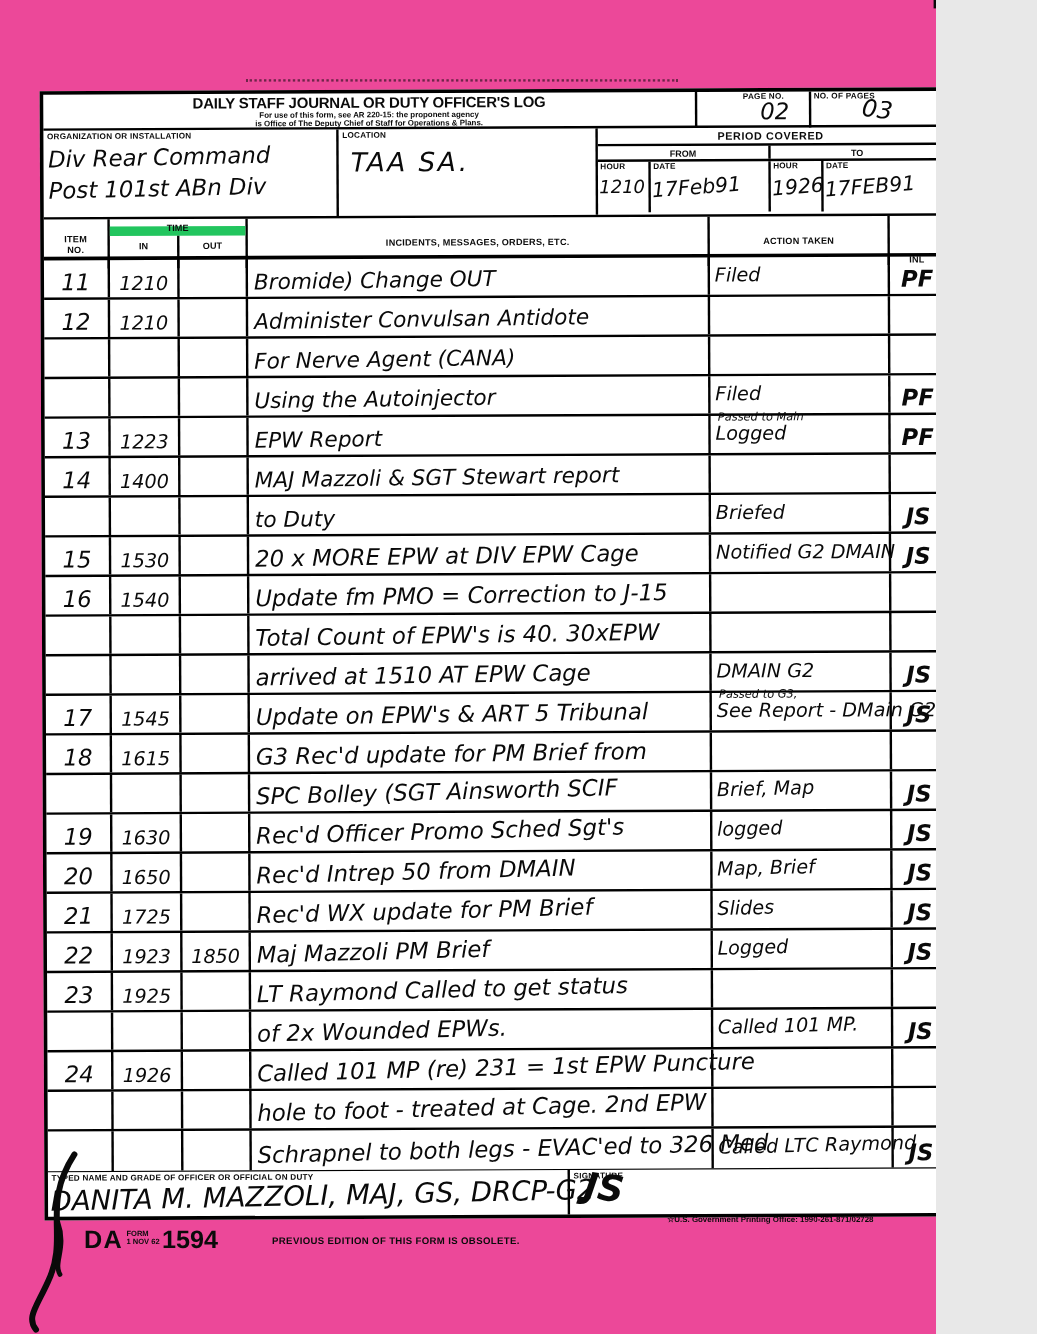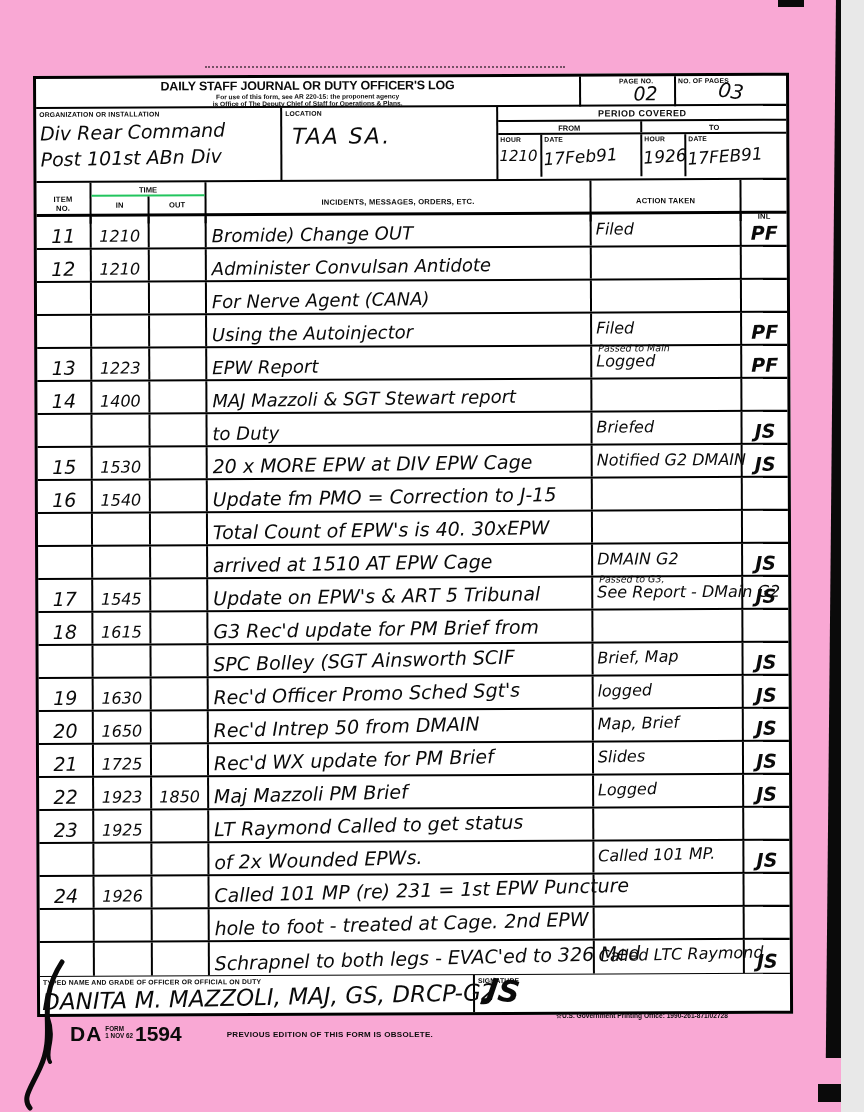--- a/index.html
+++ b/index.html
@@ -1,17 +1,17 @@
 <!DOCTYPE html>
 <html><head>
 <meta charset="utf-8">
 <style>
   * { margin:0; padding:0; box-sizing:border-box; }
   body { background:#e8e8e8; font-family:"Liberation Sans", sans-serif; }
-  .page { position:relative; width:841px; height:1112px; background:#f9a8d4; overflow:hidden; color:#0b0b0b; }
+  .page { position:relative; width:780px; height:1112px; background:#ec4899; overflow:hidden; color:#0b0b0b; }
 
   
   .right-bar { position:absolute; left:836px; top:-4px; width:19px; height:1062px; background:#0a0a0a; transform:rotate(0.55deg); transform-origin:top left; }
   .tr-mark { position:absolute; left:778px; top:0; width:26px; height:7px; background:#0a0a0a; }
   .br-strip { position:absolute; left:818px; top:1084px; width:46px; height:18px; background:#0a0a0a; }
   .top-dots { position:absolute; left:205px; top:66px; width:360px; border-top:2px dotted rgba(10,10,10,.55); }
   .pen-svg { position:absolute; left:0; top:0; pointer-events:none; }
 
   
   .form { position:absolute; left:33px; top:76px; width:756px; border:3px solid #000; background:#fff; transform:rotate(-0.25deg); transform-origin:top left; }
@@ -41,21 +41,21 @@
   .hd-cell { border-right:2px solid #000; padding:1px 2px; position:relative; overflow:visible; }
   .hd-cell:last-child { border-right:none; }
   .hd-val { position:absolute; top:12px; left:1px; font-size:15px; white-space:nowrap; }
   .hd-val.big { font-size:17px; transform:rotate(-4deg); }
 
   
   .colhdr { display:grid; grid-template-columns:55px 115px 385px 150px 45px; height:34px; border-bottom:3px solid #000; }
   .colhdr .hcell { border-right:2px solid #000; display:flex; align-items:center; justify-content:center; text-align:center; font-size:7.6px; font-weight:bold; letter-spacing:.2px; }
   .colhdr .hcell:last-child { border-right:none;margin-top:32px; }
   .time-block { border-right:2px solid #000; display:flex; flex-direction:column; }
-  .time-top { height:14px; border-bottom:2px solid #22c55e; text-align:center; font-size:7.6px; font-weight:bold; padding-top:3px; }
+  .time-top { height:14px; border-bottom:8px solid #22c55e; text-align:center; font-size:7.6px; font-weight:bold; padding-top:3px; }
   .time-bot { flex:1; display:grid; grid-template-columns:58px 55px; }
   .time-bot div { text-align:center; font-size:7.6px; font-weight:bold; padding-top:4px; }
   .time-bot div:first-child { border-right:2px solid #000; }
 
   
   .row { display:grid; grid-template-columns:55px 58px 57px 385px 150px 45px; height:33px; border-bottom:2px solid #000; }
   .row:last-child { border-bottom:none; }
   .c { border-right:2px solid #000; position:relative; overflow:visible; }
   .c:last-child { border-right:none; }
   .c.item { display:flex; align-items:flex-end; justify-content:center; font-size:19px; padding-bottom:1px; }

